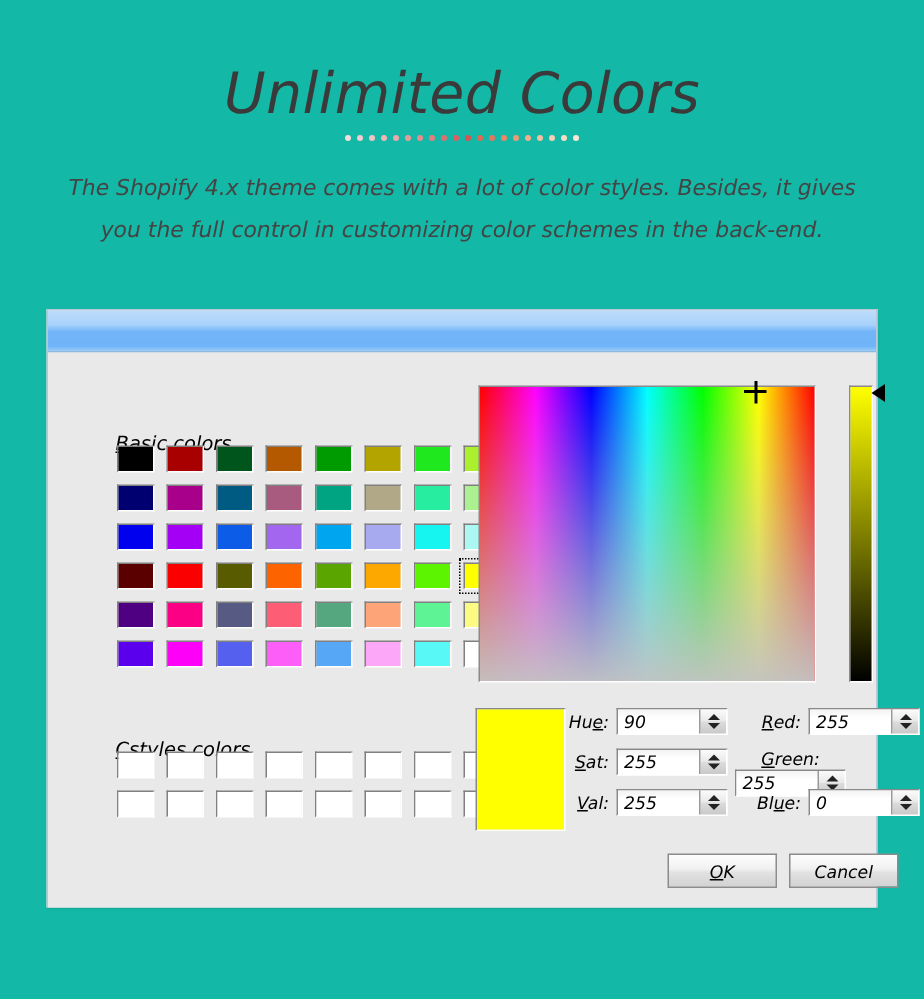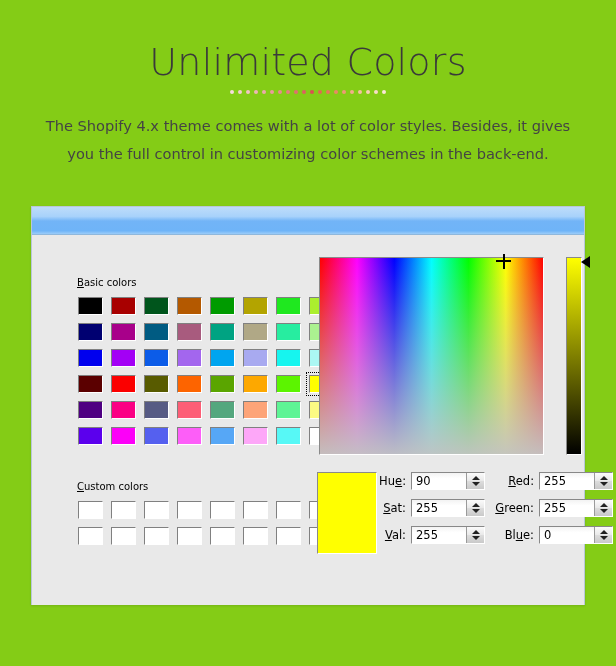--- a/index.html
+++ b/index.html
@@ -2,21 +2,21 @@
 <html><head>
 <meta charset="utf-8">
 <style>
   html, body {
     margin: 0; padding: 0;
     width: 616px; height: 666px;
     background: #f7f7f7;
     font-family: "DejaVu Sans", sans-serif;
     overflow: hidden;
   }
-  .page { position: relative; width: 616px; height: 666px; background: #84cc16; }
+  .page { position: relative; width: 616px; height: 666px; background: #14b8a6; font-style: italic; }
 
   
   .hero-title {
     position: absolute; left: 0; top: 40px; width: 616px;
     text-align: center;
     font-family: "DejaVu Sans", sans-serif;
     font-size: 38px; font-weight: 300; color: #3a3a3a;
     letter-spacing: 0.2px;
   }
   .dots {
@@ -41,21 +41,21 @@
   }
   .titlebar {
     height: 28px; width: 100%;
     background: linear-gradient(to bottom, #bedcfa 0%, #a8d2fb 35%, #72b4f7 52%, #6fb4f8 88%, #9ccdf9 100%);
     border-bottom: 1px solid #8fb8dd;
     box-sizing: border-box;
   }
   .dlg-body { position: relative; width: 100%; height: 370px; background: #e9e9e9; }
 
   .grp-label {
-    position: absolute; font-size: 10px; color: #000;
+    position: absolute; font-size: 13px; color: #000; margin-top: 12px;
   }
   .grp-label u { text-decoration: underline; }
 
   
   .swatch-grid {
     position: absolute; display: grid; gap: 4px;
   }
   .sw {
     width: 25px; height: 18px; box-sizing: border-box;
     border-top: 1px solid #808080; border-left: 1px solid #808080;
@@ -432,21 +432,21 @@
             </div>
           </div>
           <div class="sw-cell">
             <div class="sw">
               <div class="fill" style="background: rgb(255, 255, 255);"></div>
             </div>
           </div>
         </div>
 
       <div class="grp-label" style="left:45px; top:246px;">
-        <u>C</u><span id="custom-label-rest">ustom colors</span>
+        <u>C</u><span id="custom-label-rest">styles colors</span>
       </div>
 
       <div class="swatch-grid" id="custom-grid" style="left:44px; top:264px; grid-template-columns: repeat(8, 29px); grid-auto-rows: 22px;">
           <div class="sw-cell">
             <div class="sw">
               <div class="fill cust"></div>
             </div>
           </div>
           <div class="sw-cell">
             <div class="sw">
@@ -577,21 +577,21 @@
           <div class="field-row" style="left: 458px; top: 237px;">
             <div class="field-label" style="width: 44px;"><u>R</u>ed:</div>
             <div class="spin">
               <div class="spin-text">255</div>
               <div class="spin-btns">
                 <div class="tri-up"></div>
                 <div class="tri-dn"></div>
               </div>
             </div>
           </div>
-          <div class="field-row" style="left: 458px; top: 264px;">
+          <div class="field-row" style="left: 458px; top: 264px; flex-direction: column;">
             <div class="field-label" style="width: 44px;"><u>G</u>reen:</div>
             <div class="spin">
               <div class="spin-text">255</div>
               <div class="spin-btns">
                 <div class="tri-up"></div>
                 <div class="tri-dn"></div>
               </div>
             </div>
           </div>
           <div class="field-row" style="left: 458px; top: 291px;">
@@ -599,16 +599,22 @@
             <div class="spin">
               <div class="spin-text">0</div>
               <div class="spin-btns">
                 <div class="tri-up"></div>
                 <div class="tri-dn"></div>
               </div>
             </div>
           </div>
         </div>
 
+      <div class="btn" style="position:absolute; left:413px; top:334px; width:73px; height:23px;">
+        <span><u>O</u><span id="okbtn-rest">K</span></span>
+      </div>
+      <div class="btn" style="position:absolute; left:494px; top:334px; width:73px; height:23px;">
+        <span>Cancel</span>
+      </div>
 
     </div>
   </div>
 </div>
 
 </body></html>

